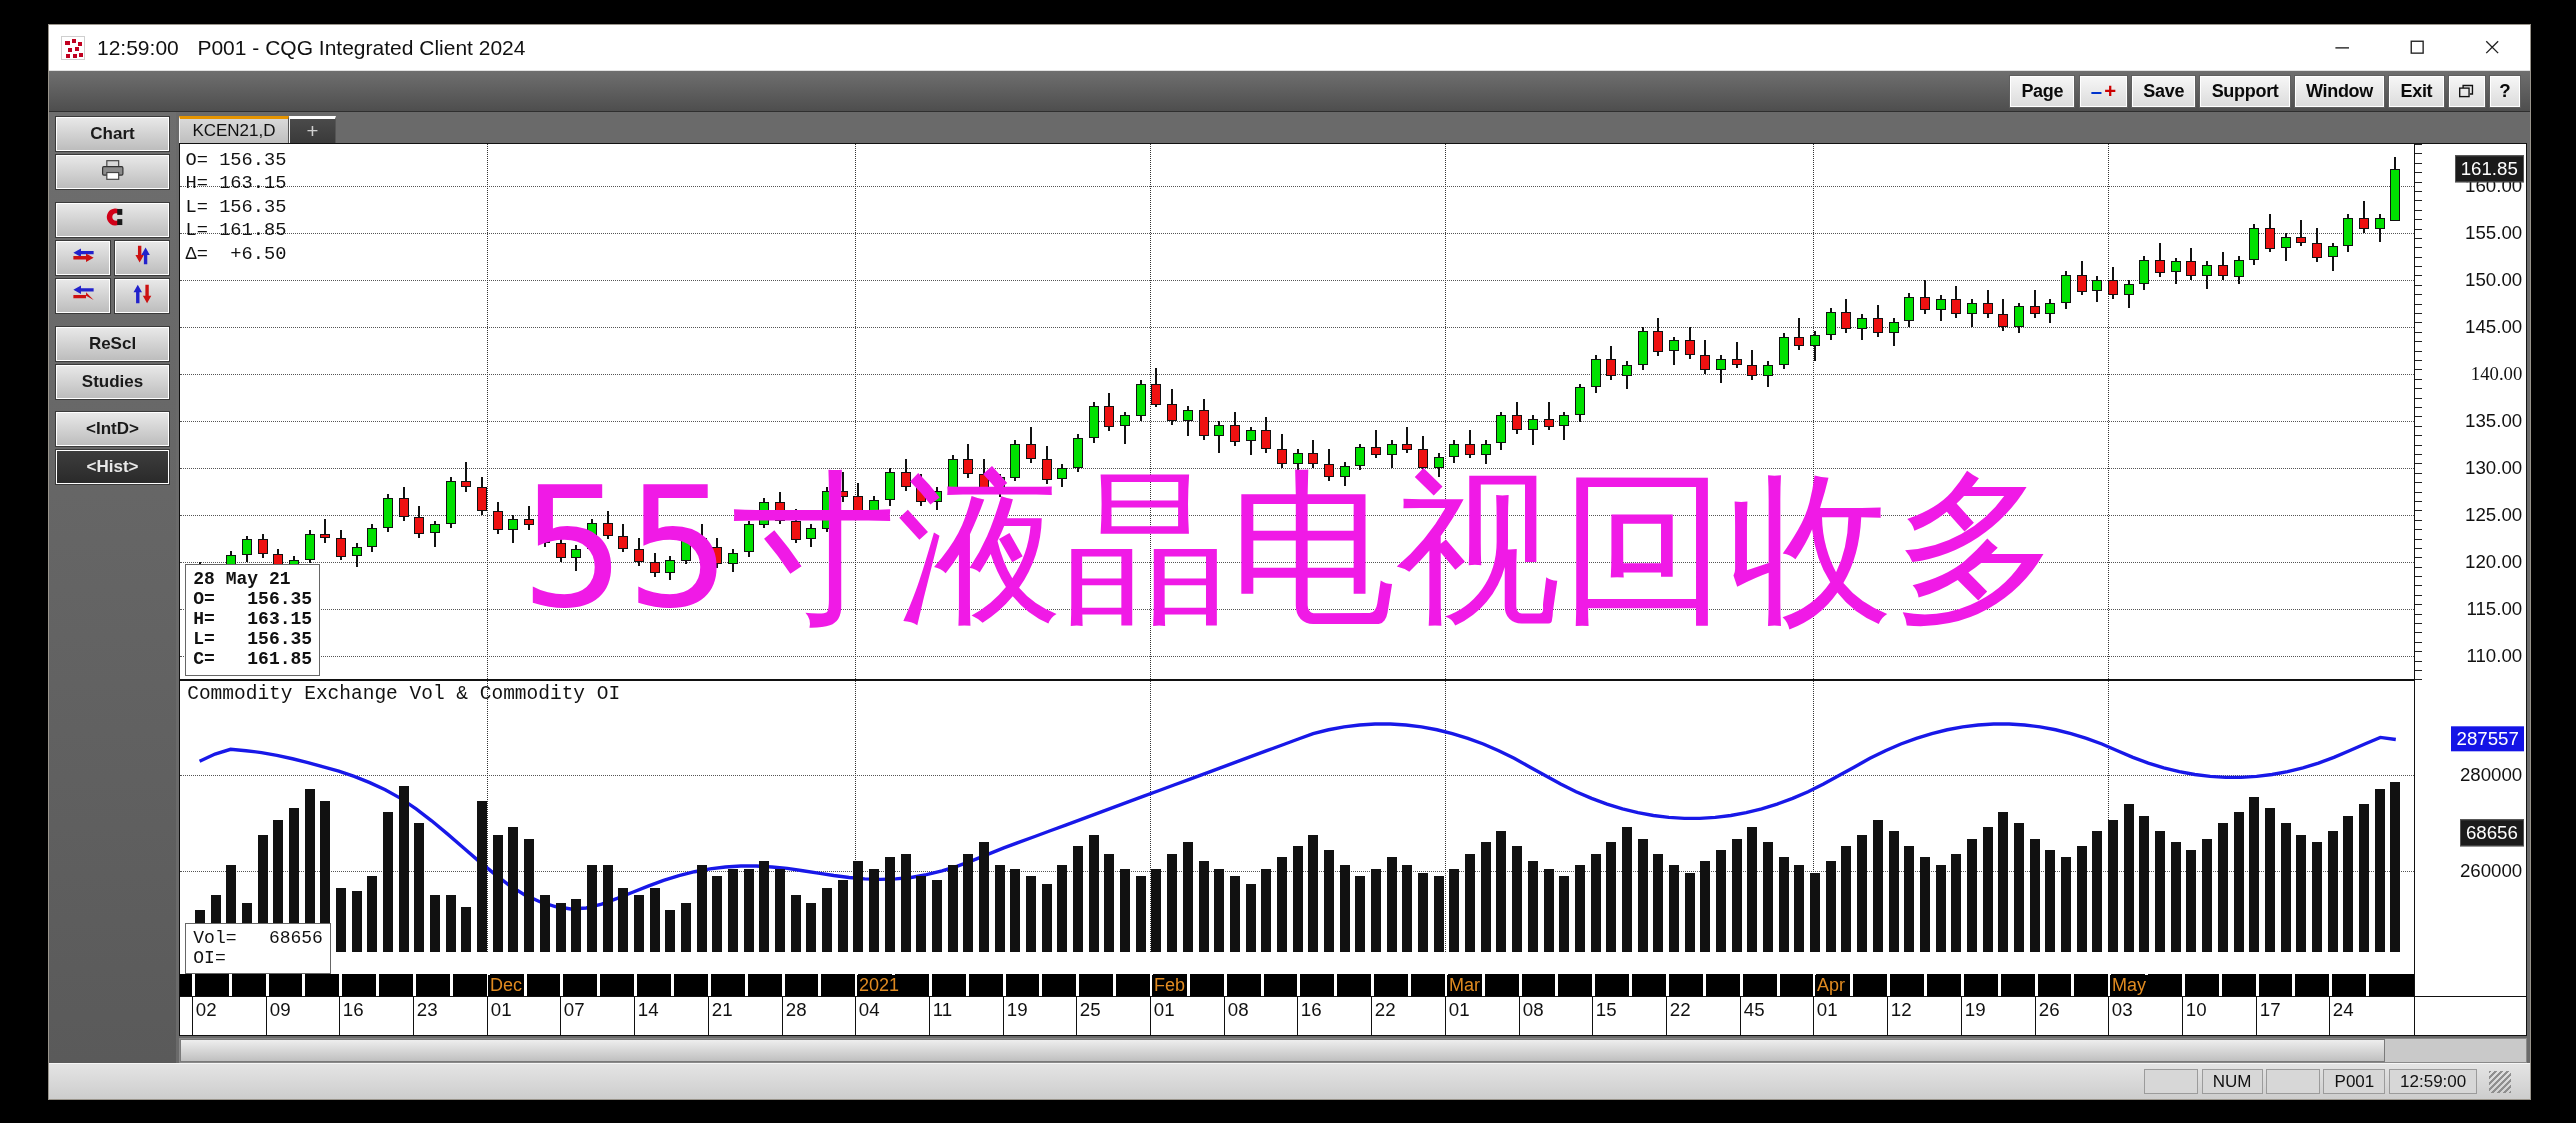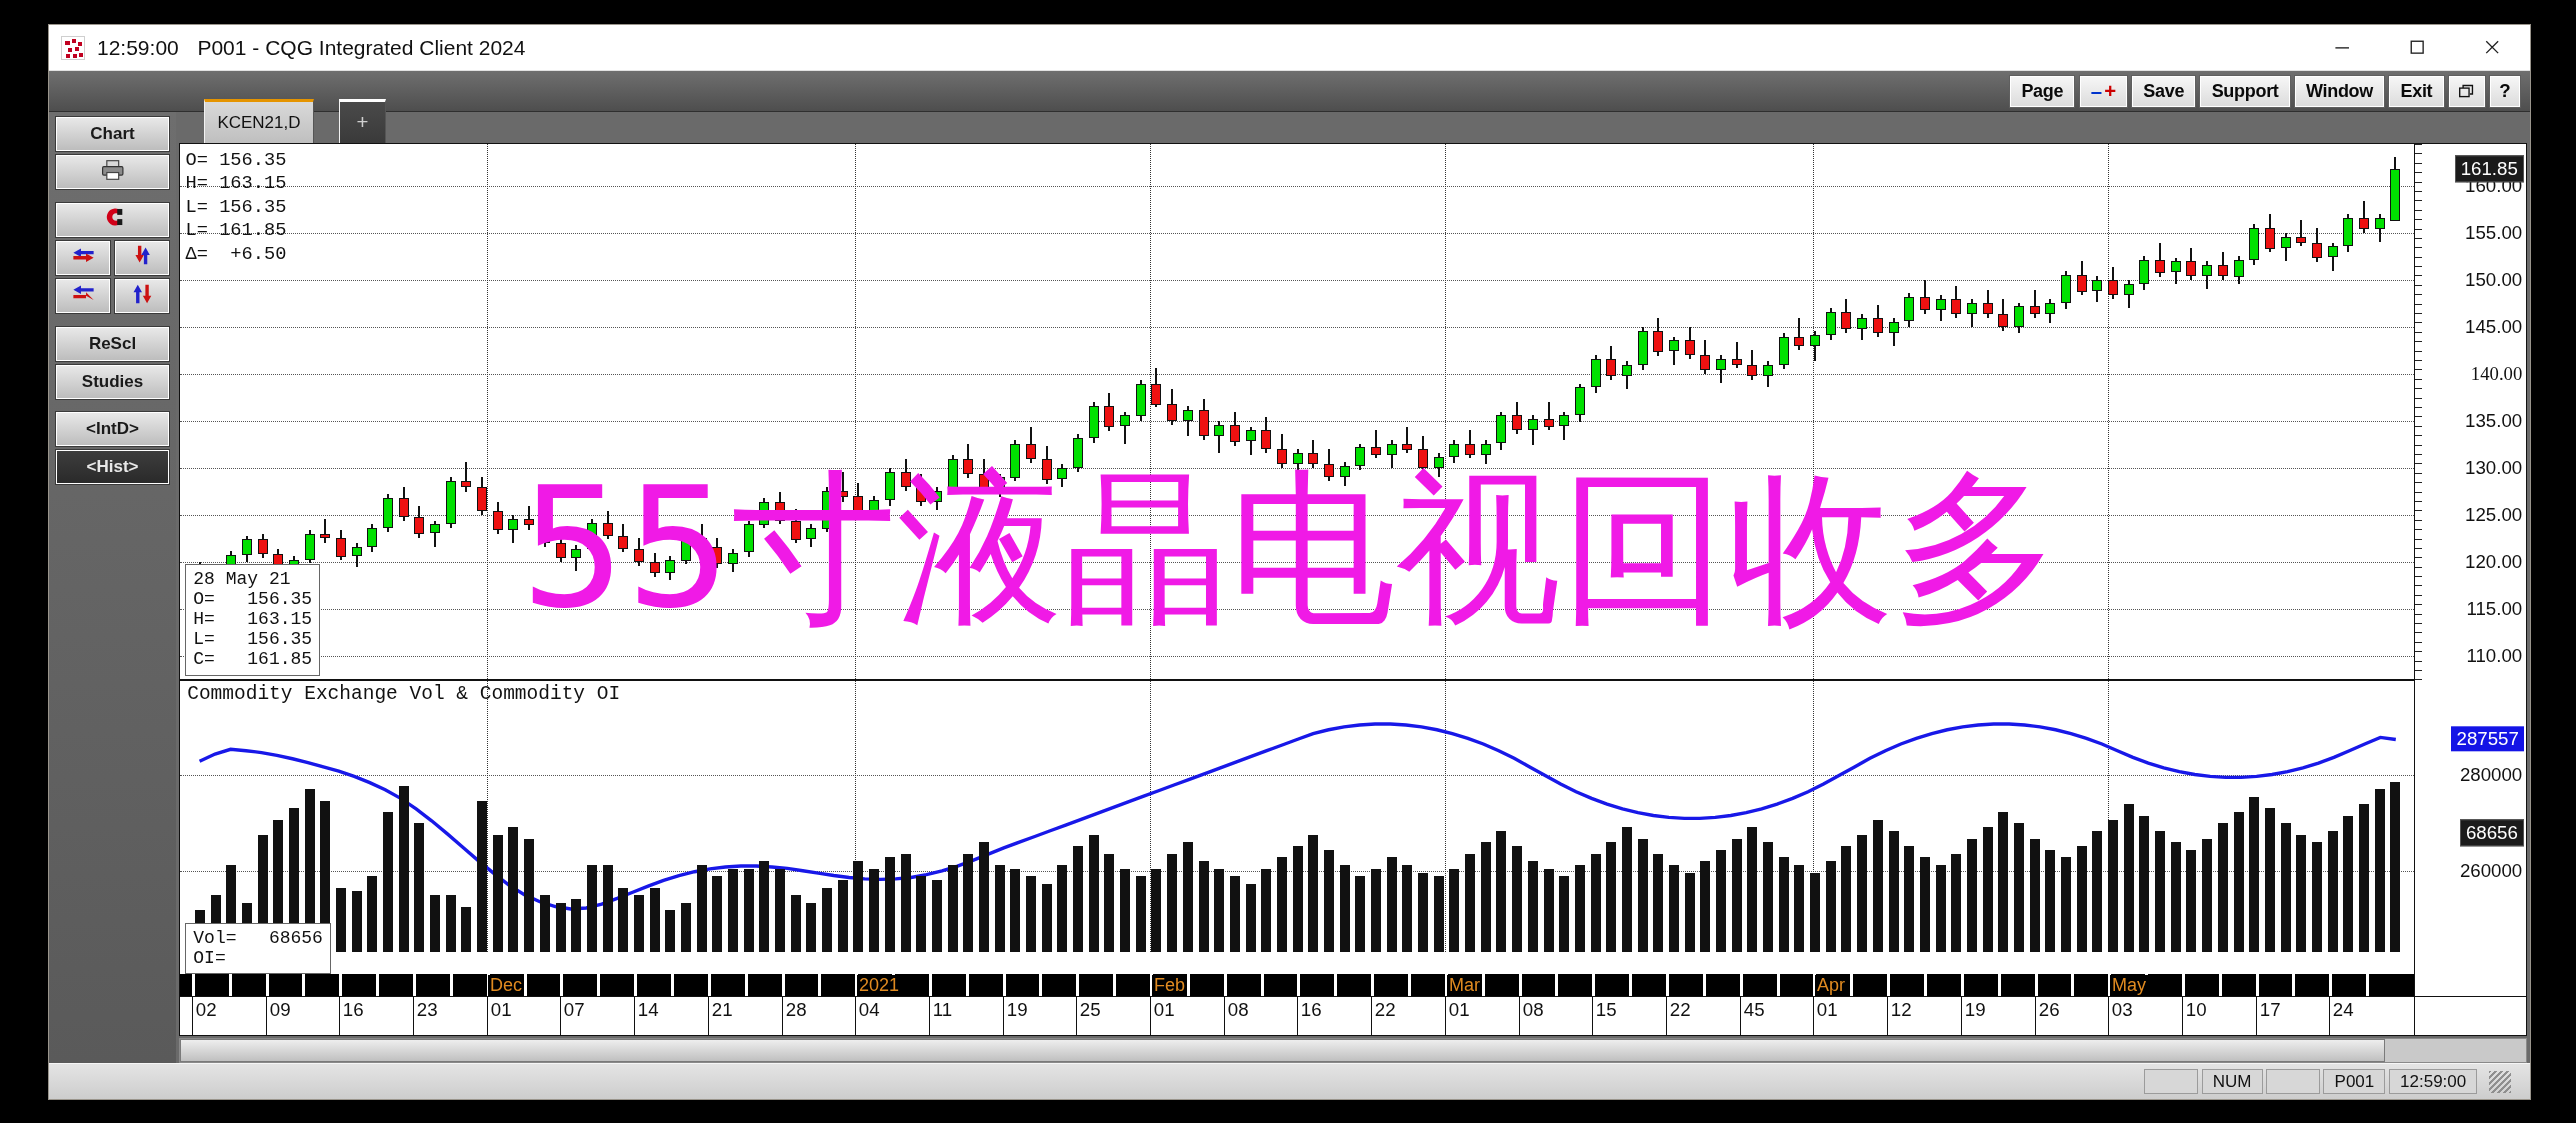--- a/index.html
+++ b/index.html
@@ -116,28 +116,27 @@
   .rail-pair { display:flex; gap:4.2px; }
   .rail-pair .rail-btn { flex:1; }
   .rail-gap { height:5.1px; }
 
   
   .chartcol { flex:1; display:flex; flex-direction:column; min-width:0;
               background:#6a6a6a; padding-right:1.7px; }
   .tabrow { height: 31px; min-height:31px; display:flex; align-items:flex-end;
             padding-left:3.4px; background:#6a6a6a;}
   .tab {
-    height: 44px; padding: 0 12px;
+    height: 27px; padding: 0 12px;
     background: linear-gradient(#d9d9d9,#bfbfbf);
     border-top: 3.4px solid #e59400;
     border-left:0.8px solid #f2f2f2; border-right:0.8px solid #555;
     color:#111; font-size:17px;
     display:flex; align-items:center;
     font-family:"Liberation Sans", sans-serif;
-    margin-left:25px;
   }
   .tab.plus {
     background: linear-gradient(#4a4a4a,#3a3a3a);
     border-top:3.4px solid #ffffff;
     color:#cfcfcf; font-size:20.4px; padding:0 17px;
   }
 
   .chartwrap {
     flex:1; margin: 0 1.7px 0 3.4px;
     border: 1.7px solid #111; background:#fff;
@@ -985,21 +984,21 @@
                 <div class="candle" style="left: 2210px; width: 9.7px; top: 0px; height: 535px;">
                   <div class="cwick" style="top: 12.7px; height: 64px;"></div>
                   <div class="cbody" style="top: 25px; height: 52px; background: rgb(0, 224, 0);"></div>
                 </div>
               </div>
             <div class="ohlcbox" id="ohlcbox">O= 156.35
 H= 163.15
 L= 156.35
 L= 161.85
 Δ=  +6.50</div>
-            <div class="infobox" id="databox" style="left: 5.1px; bottom: 3.4px;">28 May 21
+            <div class="infobox" id="databox" style="left: 5.1px; bottom: 3.4px; font-weight: bold;">28 May 21
 O=   156.35
 H=   163.15
 L=   156.35
 C=   161.85</div>
           </div>
 
           <div class="hsplit" id="hsplit" style="top: 535px;"></div>
 
           <div class="pane-vol" id="pane-vol" style="top: 537px; height: 293px; bottom: auto;">
             <div id="vol-grid">

